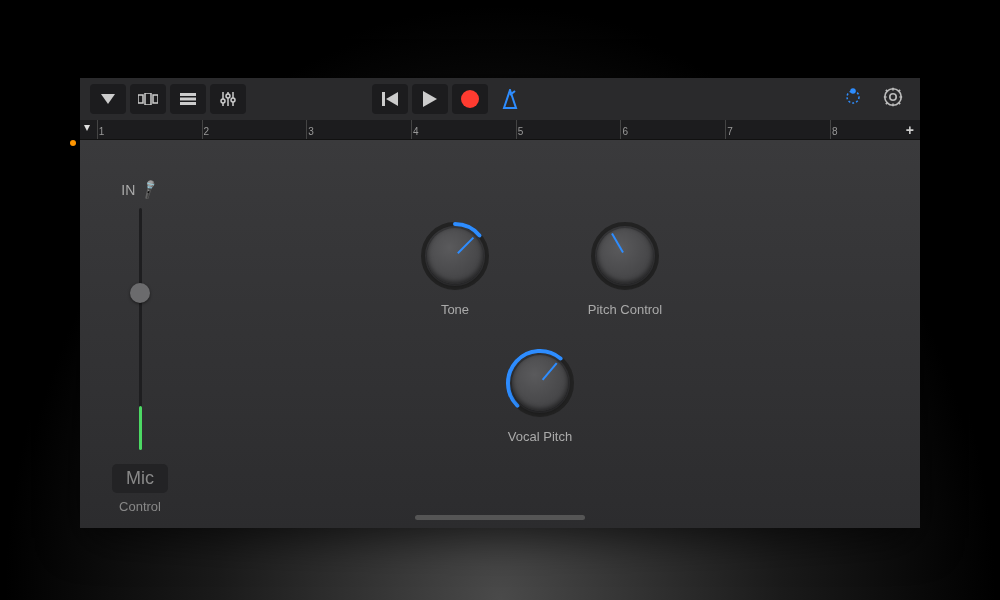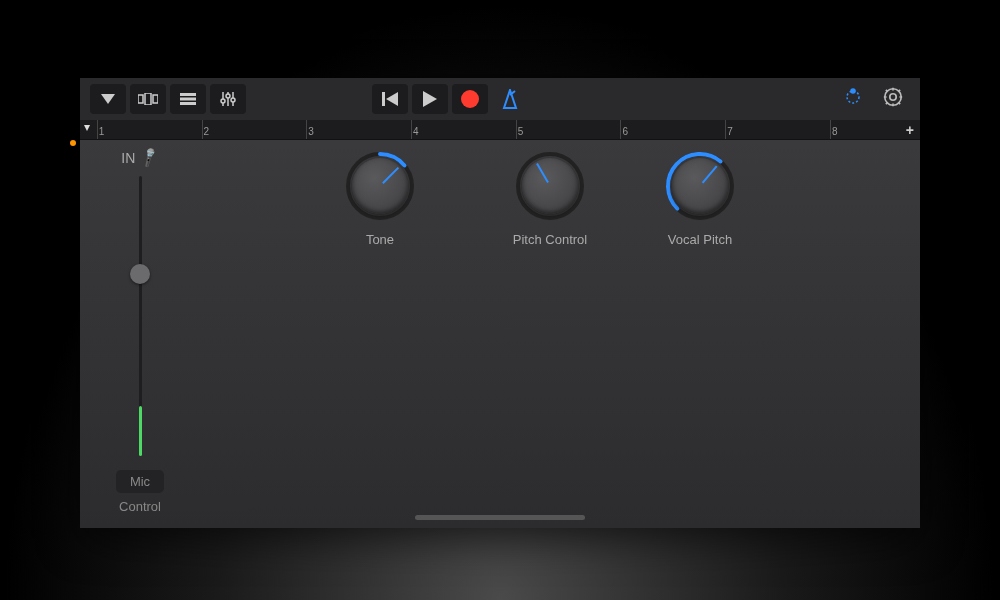--- a/index.html
+++ b/index.html
@@ -71,20 +71,21 @@
     position: relative;
     background: linear-gradient(180deg, #3a3a3c 0%, #2c2c2e 100%);
   }
   .rec-indicator { position: absolute; left: -10px; top: 0px; width: 6px; height: 6px; background: #ff9500; border-radius: 50%; }
 
   .io-col {
     width: 80px;
     display: flex;
     flex-direction: column;
     align-items: center;
+    margin-top: 32px;
   }
   .io-label { color: #aaa; font-size: 14px; margin-bottom: 6px; display: flex; align-items: center; gap: 6px;}
   .mic-icon { font-size: 14px; transform: rotate(-30deg); display: inline-block;}
 
   .slider-track {
     width: 3px;
     flex: 1;
     background: #1e1e20;
     border-radius: 2px;
     position: relative;
@@ -101,32 +102,33 @@
     width: 20px; height: 20px;
     background: #6b6b6d;
     border-radius: 50%;
     left: 50%; transform: translate(-50%, 50%);
     box-shadow: 0 1px 3px rgba(0,0,0,0.5);
   }
 
   .pill-btn {
     background: #232325;
     color: #888;
-    font-size: 13px;
+    font-size: 18px;
     padding: 4px 14px;
     border-radius: 5px;
     margin-top: 4px;
   }
   .pill-btn.active { color: #2e8dff; }
   .sub-label { color: #888; font-size: 13px; margin-top: 6px; }
 
   .knobs-area {
     flex: 1;
     display: flex;
-    flex-direction: row;
+    flex-direction: column;
+    align-items: center;
     justify-content: center;
     gap: 30px;
   }
   .knob-row { display: flex; gap: 50px; }
   .knob-wrap { display: flex; flex-direction: column; align-items: center; gap: 10px; width: 120px;}
   .knob {
     width: 72px; height: 72px;
     position: relative;
   }
   .knob-body {

